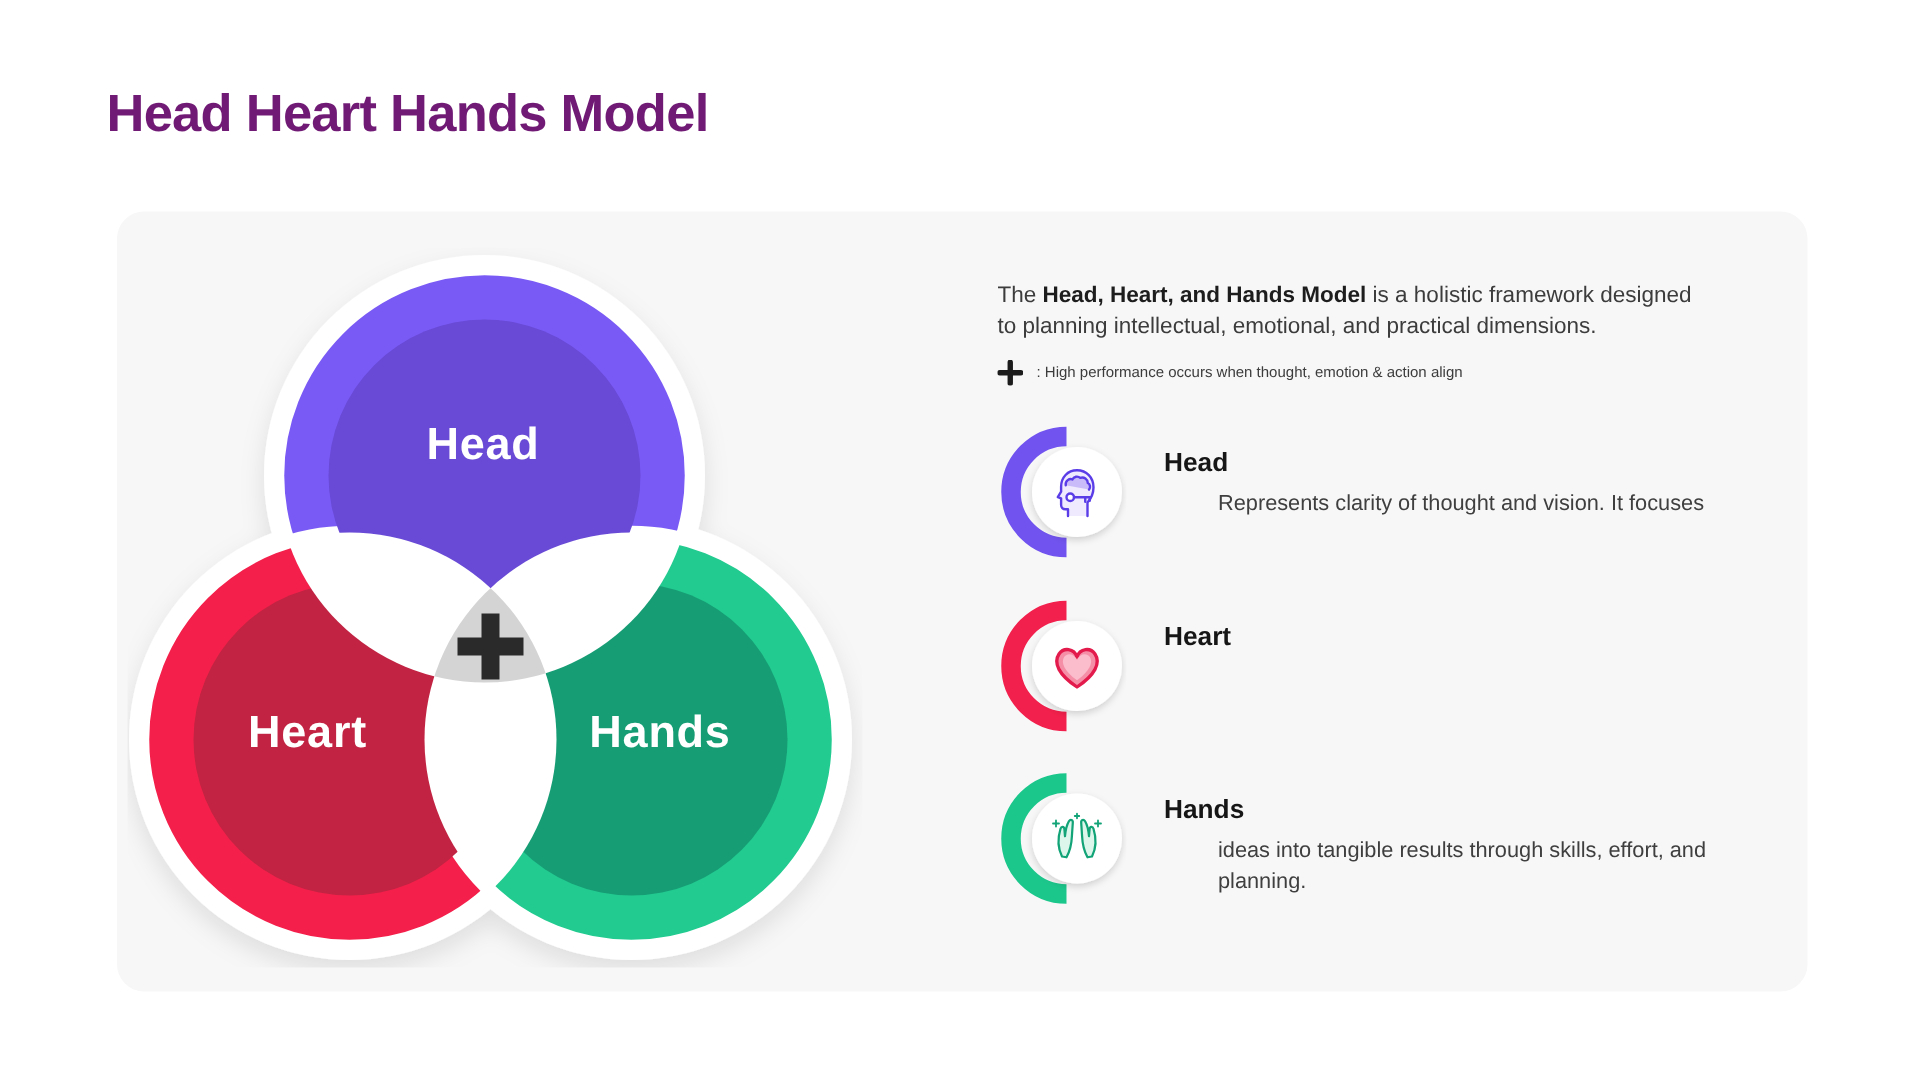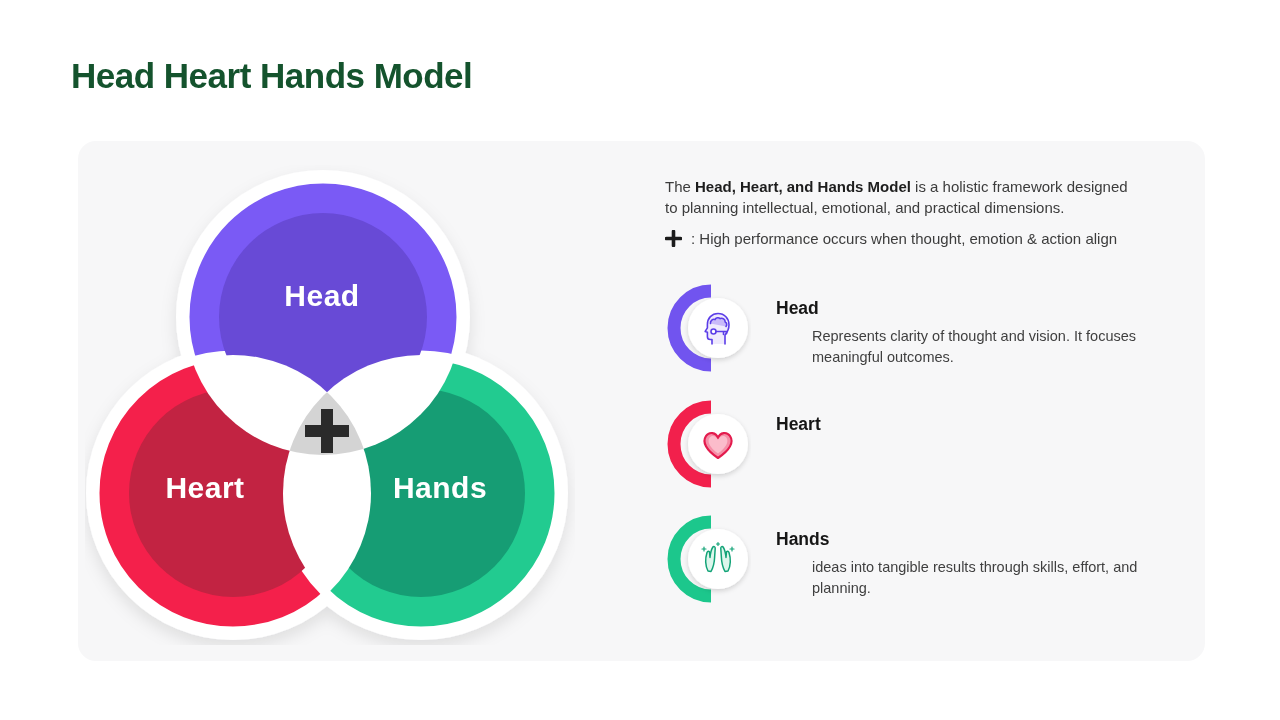--- a/index.html
+++ b/index.html
@@ -1,33 +1,33 @@
 <!DOCTYPE html>
 <html><head>
 <meta charset="utf-8">
 <style>
   * { margin:0; padding:0; box-sizing:border-box; }
   html,body { width:1280px; height:720px; background:#ffffff; overflow:hidden;
               font-family:"Liberation Sans", sans-serif; }
   .slide { position:relative; width:1280px; height:720px; background:#ffffff; }
 
   .slide-title { position:absolute; left:71px; top:56px; font-size:35px; font-weight:800;
-                 color:#14532d; letter-spacing:-0.5px; }
+                 color:#701a75; letter-spacing:-0.5px; }
 
   .panel { position:absolute; left:78px; top:141px; width:1127px; height:520px;
            background:#f7f7f8; border-radius:18px; }
 
   .venn-wrap { position:absolute; left:7px; top:24px; width:490px; height:480px; }
 
-  .right-col { position:absolute; left:587px; top:35px; width:492px; }
+  .right-col { position:absolute; left:587px; top:45px; width:492px; }
   .intro { font-size:15px; line-height:21px; color:#3c3c3c; }
   .intro b { color:#1d1d1d; font-weight:700; }
   .intro-line { display:block; }
   .note-row { display:flex; align-items:center; gap:9px; margin-top:12px;
-              font-size:15px; color:#3c3c3c; }
+              font-size:10px; color:#3c3c3c; }
 
   .item { position:absolute; left:585px; display:flex; align-items:flex-start; }
   .item-badge { width:88px; height:88px; flex:0 0 88px; margin-top:-14px; }
   .item-text { margin-left:25px; width:378px; }
   .item-title { font-size:17.5px; font-weight:700; color:#161616; margin-bottom:7px; }
   .item-body { font-size:14.5px; line-height:20.5px; color:#3f3f3f; }
   .item-body span { display:block;margin-left:36px; }
 
   .venn-label { font-family:"Liberation Sans", sans-serif; font-weight:700;
                 font-size:30px; fill:#ffffff; letter-spacing:0.5px; }
@@ -119,21 +119,20 @@
           <path d="M16 38 L16 33.5 L14.2 33.5 C12.6 33.5 11.4 32.3 11.4 30.7 L11.4 26.2 L9.2 25.4 L11.4 21.8 L11.4 18.5 C11.4 12.2 15.8 7.5 22 7.5 C28.4 7.5 33 12.4 33 18.8 C33 23 31.4 26.3 29 29 L29 38" fill="#efeafd"></path>
           <path d="M14.5 17.5 C14 14.5 17 12.6 19 13.6 C19.8 11.6 22.6 11.2 24.2 12.6 C26.6 11.6 29.2 13.4 29.2 16 C30.8 16.8 31.2 19 30 20.4" fill="#c9baf9"></path>
           <circle cx="17.5" cy="25.5" r="2.5" fill="#ffffff"></circle>
           <path d="M20 25.5 H31 M27.5 25.5 V28.5 M30.5 25.5 V27.8" fill="none"></path>
         </g>
       </svg>
       <div class="item-text">
         <div class="item-title">Head</div>
         <div class="item-body">
           <span>Represents clarity of thought and vision. It focuses</span>
-          <span>meaningful outcomes.</span>
         </div>
       </div>
     </div>
 
     <div class="item" style="top:273px;">
       <svg class="item-badge" viewBox="0 0 88 88">
         <path d="M48 7 A37 37 0 0 0 48 81" fill="none" stroke-width="13" stroke="#f2204c"></path>
         <circle cx="55" cy="44" r="30" fill="#ffffff" filter="url(#bShadow1)"></circle>
         <g transform="translate(33,22)">
           <path d="M22 36 C10 28 6 20 10 14 C13 9.5 20 10 22 16 C24 10 31 9.5 34 14 C38 20 34 28 22 36 Z" fill="#f58fa8" stroke="#e31b4d" stroke-width="2.2" stroke-linejoin="round"></path>

